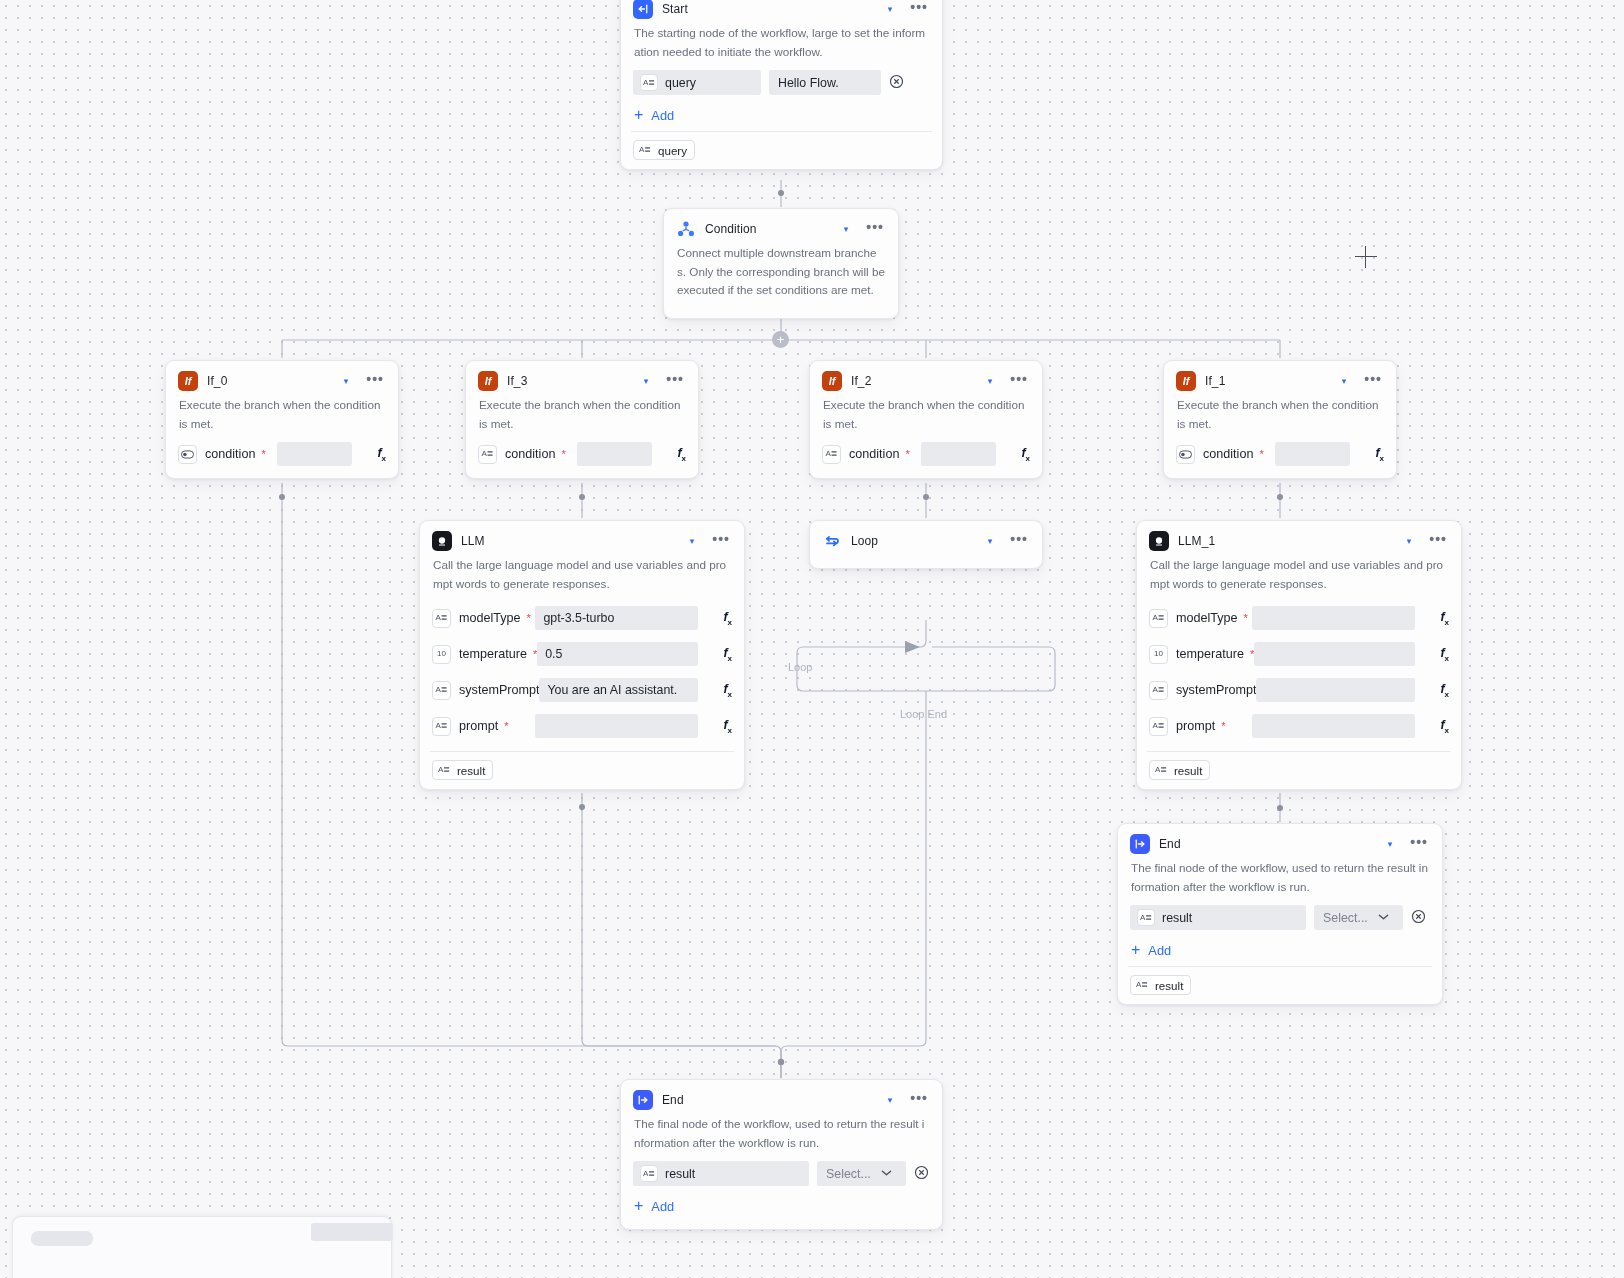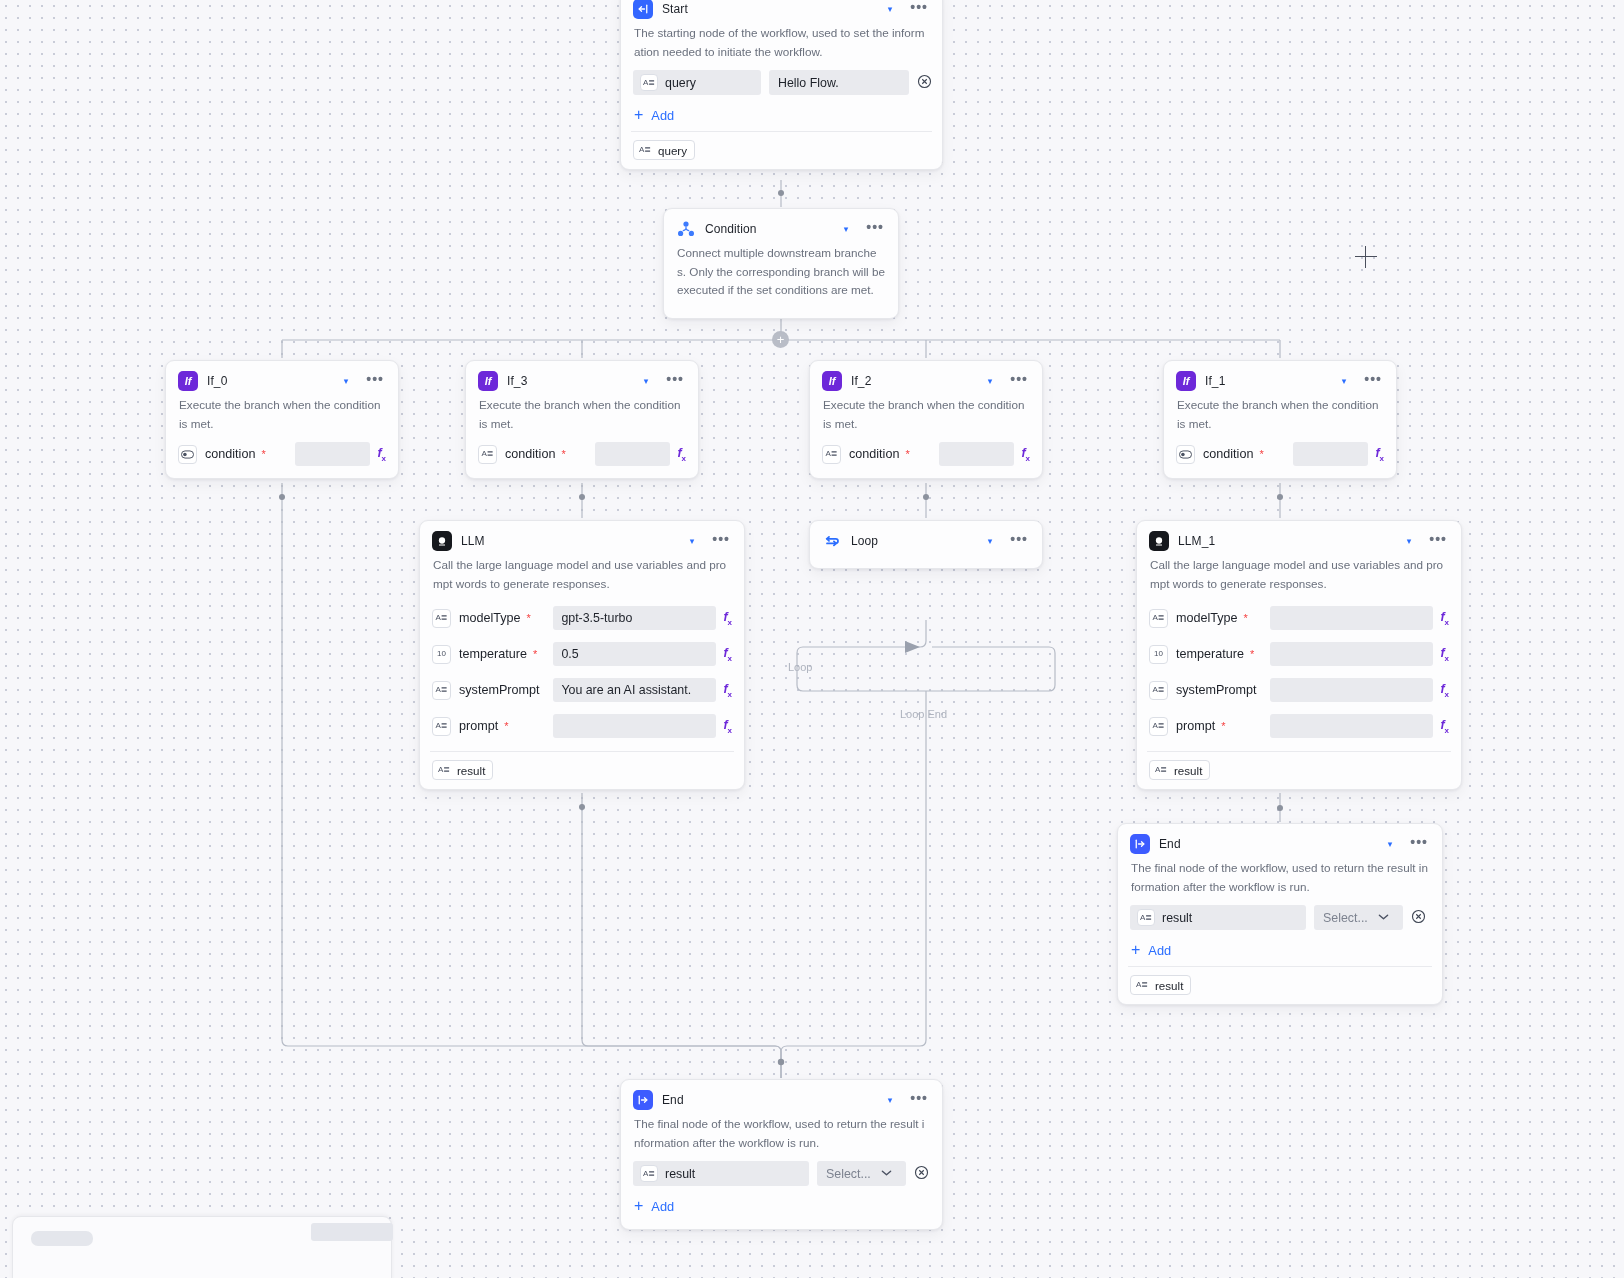--- a/index.html
+++ b/index.html
@@ -34,21 +34,21 @@
     gap:9px;
   }
   .node-icon {
     width:20px; height:20px; border-radius:5px;
     display:flex; align-items:center; justify-content:center;
     flex:0 0 auto;
     color:#fff; font-size:11px; font-weight:700; line-height:1;
   }
   .ic-start { background:#3366ff; }
   .ic-cond  { background:transparent; }
-  .ic-if    { background:#6d28d9; font-family:"Liberation Sans",sans-serif; font-style:italic; }
+  .ic-if    { background:#c2410c; font-family:"Liberation Sans",sans-serif; font-style:italic; }
   .ic-llm   { background:#16181d; }
   .ic-loop  { background:transparent; }
   .ic-end   { background:#3d5cff; }
   .node-title {
     flex:1 1 auto;
     font-size:12px; color:#1d2129; font-weight:400;
     letter-spacing:.1px; white-space:nowrap; overflow:hidden;
   }
   .head-caret {
     color:#2b6eff; font-size:9px; line-height:1;
@@ -79,22 +79,22 @@
   }
   .req-star { color:#f53f3f; font-size:11px; margin-left:6px; line-height:1; }
   .field-spacer { flex:1 1 auto; }
   .field-input {
     height:24px; background:#e9eaee; border-radius:3px;
     display:flex; align-items:center;
     font-size:12.4px; color:#1d2129; padding:0 8px;
     white-space:nowrap; overflow:hidden;
   }
   .fx-btn {
-    color:#6d28d9; font-size:12.5px; font-style:italic; font-weight:700;
-    padding-left:7px; cursor:pointer; white-space:nowrap;
+    color:#0f172a; font-size:12.5px; font-style:italic; font-weight:700;
+    padding-left:25px; cursor:pointer; white-space:nowrap;
   }
   .fx-btn sub { font-size:8px; font-style:normal; }
 
   
   .kv-row { display:flex; align-items:center; padding:3px 12px; gap:8px; }
   .kv-key {
     height:25px; background:#e9eaee; border-radius:3px;
     display:flex; align-items:center; gap:7px; padding:0 7px; flex:0 0 auto;
   }
   .kv-key .type-badge { width:18px; height:17px; }
@@ -217,27 +217,27 @@
         <svg width="12" height="12" viewBox="0 0 16 16" fill="none" stroke="#fff" stroke-width="1.7" stroke-linecap="round" stroke-linejoin="round">
           <path d="M13 3v10"></path>
             <path d="M10 8H3"></path>
             <path d="M6 5L3 8l3 3"></path>
         </svg>
       </div>
       <div class="node-title">Start</div>
       <div class="head-caret">▾</div>
       <div class="head-dots">•••</div>
     </div>
-    <div class="node-desc">The starting node of the workflow, used to set the information needed to initiate the workflow.</div>
+    <div class="node-desc">The starting node of the workflow, large to set the information needed to initiate the workflow.</div>
     <div class="kv-row">
       <div class="kv-key" style="width:128px;">
         <span class="type-badge">A≣</span>
         <span class="kv-key-text">query</span>
       </div>
-      <div class="kv-val" style="width:140px;">Hello Flow.</div>
+      <div class="kv-val" style="width:112px;">Hello Flow.</div>
       <div class="del-btn">
         <svg width="15" height="15" viewBox="0 0 16 16" fill="none" stroke="#3f4654" stroke-width="1.2">
           <circle cx="8" cy="8" r="6.4"></circle>
             <path d="M5.6 5.6l4.8 4.8M10.4 5.6l-4.8 4.8"></path>
         </svg>
       </div>
     </div>
     <div class="add-row">
       <span class="add-plus">+</span>
       <span>Add</span>

